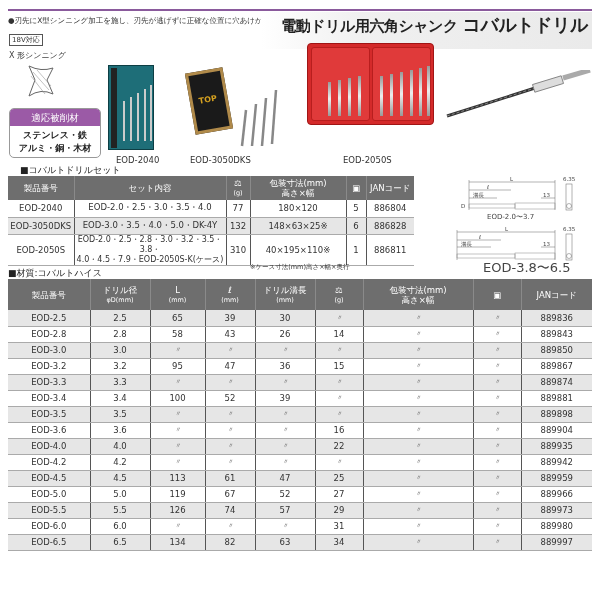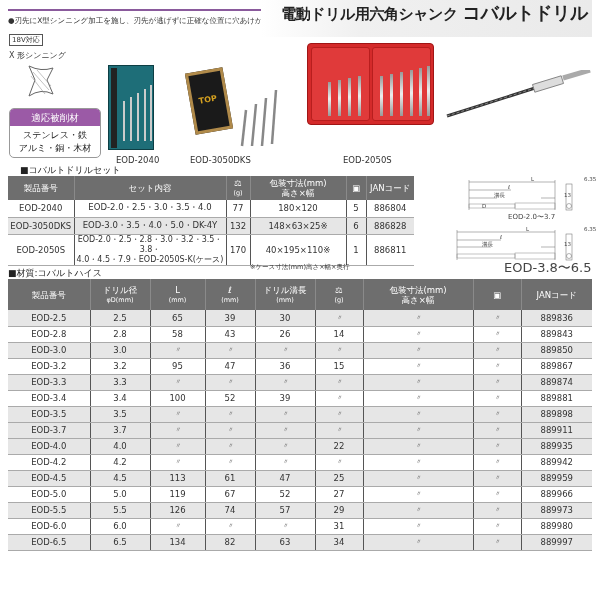--- a/index.html
+++ b/index.html
@@ -1,26 +1,26 @@
 <!DOCTYPE html>
 <html><head>
 <meta charset="utf-8">
 <style>
   * { box-sizing: border-box; margin: 0; padding: 0; }
   body { width: 600px; height: 600px; background: #ffffff; font-family: "DejaVu Sans", sans-serif; color: #333; position: relative; overflow: hidden; }
   .topline { position: absolute; left: 8px; top: 9px; width: 584px; height: 2px; background: #8a5a9c; }
   .header-note { position: absolute; left: 8px; top: 16px; font-size: 7.5px; color: #333; }
-  .header-title { position: absolute; right: 8px; top: 0; font-size: 15px; font-weight: bold; color: #222; letter-spacing: -0.5px; background: linear-gradient(to right, #fff, #f0f0f0 30%, #eaeaea); padding: 1px 4px 12px 20px; }
+  .header-title { position: absolute; right: 8px; top: 12px; font-size: 15px; font-weight: bold; color: #222; letter-spacing: -0.5px; background: linear-gradient(to right, #fff, #f0f0f0 30%, #eaeaea); padding: 1px 4px 12px 20px; }
   .header-title .big { font-size: 18px; }
   .badge18 { position: absolute; left: 9px; top: 34px; font-size: 7px; border: 1px solid #555; padding: 0 2px; }
   .xlabel { position: absolute; left: 9px; top: 50px; font-size: 8px; color: #444; }
   .xicon { position: absolute; left: 25px; top: 62px; width: 32px; height: 38px; }
   .matbox { position: absolute; left: 9px; top: 108px; width: 92px; height: 50px; border: 1px solid #999; border-radius: 5px; overflow: hidden; }
   .matbox .mh { background: #9b5aa6; color: #fff; font-size: 9.5px; text-align: center; height: 17px; line-height: 17px; }
-  .matbox .mb { font-size: 9px; font-weight: normal; text-align: center; line-height: 13px; padding-top: 3px; color: #222; }
+  .matbox .mb { font-size: 9px; font-weight: bold; text-align: center; line-height: 13px; padding-top: 3px; color: #222; }
   .prod { position: absolute; }
   .p1 { left: 108px; top: 65px; width: 46px; height: 85px; background: #1e6e78; border: 1px solid #0d3e44; }
   .p1 .strip { position: absolute; left: 2px; top: 2px; width: 6px; height: 80px; background: #222; }
   .p1 .bit { position: absolute; bottom: 8px; width: 2px; background: #ccc; }
   .p2 { left: 190px; top: 70px; width: 38px; height: 62px; background: #1a1a1a; border: 3px solid #b08a4a; transform: rotate(-10deg); }
   .p2 .logo { position: absolute; left: 6px; top: 22px; font-size: 8px; font-weight: bold; color: #d4a020; }
   .p2bits { position: absolute; left: 236px; top: 88px; width: 44px; height: 60px; }
   .p3 { left: 307px; top: 43px; width: 127px; height: 82px; background: #d42a2a; border-radius: 4px; border: 1px solid #a01515; }
   .p3 .half { position: absolute; top: 3px; width: 59px; height: 74px; border: 1px solid #b81e1e; border-radius: 3px; background: #e03a3a; }
   .p3 .bit { position: absolute; bottom: 8px; width: 3px; background: linear-gradient(#999, #eee, #999); }
@@ -31,21 +31,21 @@
   th { background: #6e6e6e; color: #fff; font-weight: normal; text-align: center; border-left: 1px solid #8a8a8a; line-height: 10px; }
   th:first-child { border-left: none; }
   td { text-align: center; border-left: 1px solid #555; border-bottom: 1px solid #aaa; height: 16px; padding: 0 2px; }
   td:first-child { border-left: none; }
   tr.alt td { background: #e6e6e6; }
   th .unit { font-size: 6.5px; display: block; }
   .setTable td { height: 17px; }
   .setTable td.wrap { font-size: 8px; line-height: 10px; }
   .note { position: absolute; left: 250px; top: 263px; font-size: 6.5px; color: #333; }
   .diagram { position: absolute; left: 455px; top: 170px; width: 145px; height: 95px; }
-  .dim { position: absolute; font-size: 5.5px; color: #444; margin-left: 21px; }
+  .dim { position: absolute; font-size: 5.5px; color: #444; }
   .ditto { font-style: italic; font-size: 7px; color: #666; }
 </style>
 </head>
 <body>
 
 <div class="topline"></div>
 <div class="header-note">●刃先にX型シンニング加工を施し、刃先が逃げずに正確な位置に穴あけができます</div>
 <div class="header-title">
   <span>電動ドリル用六角シャンク</span>
   <span class="big">コバルトドリル</span>
@@ -135,21 +135,21 @@
     <td>EOD-3050DKS</td>
     <td>EOD-3.0・3.5・4.0・5.0・DK-4Y</td>
     <td>132</td>
     <td>148×63×25※</td>
     <td>6</td>
     <td>886828</td>
   </tr>
   <tr style="height:26px">
     <td>EOD-2050S</td>
     <td class="wrap"><span>EOD-2.0・2.5・2.8・3.0・3.2・3.5・3.8・</span><br><span>4.0・4.5・7.9・EOD-2050S-K(ケース)</span></td>
-    <td>170</td>
+    <td>310</td>
     <td>40×195×110※</td>
     <td>1</td>
     <td>886811</td>
   </tr>
 </tbody>
   </table>
 <div class="note">※ケース寸法(mm)高さ×幅×奥行</div>
 
 <div class="diagram">
   <svg width="145" height="95" viewBox="0 0 145 95">
@@ -277,30 +277,30 @@
         <td>EOD-3.5</td>
         <td>3.5</td>
         <td class="ditto">〃</td>
         <td class="ditto">〃</td>
         <td class="ditto">〃</td>
         <td class="ditto">〃</td>
         <td class="ditto">〃</td>
         <td class="ditto">〃</td>
         <td>889898</td>
       </tr>
-      <tr class="alt">
-        <td>EOD-3.7</td>
-        <td>3.7</td>
-        <td class="ditto">〃</td>
-        <td class="ditto">〃</td>
-        <td class="ditto">〃</td>
-        <td class="ditto">〃</td>
-        <td class="ditto">〃</td>
-        <td class="ditto">〃</td>
-        <td>889911</td>
+      <tr>
+        <td>EOD-3.6</td>
+        <td>3.6</td>
+        <td class="ditto">〃</td>
+        <td class="ditto">〃</td>
+        <td class="ditto">〃</td>
+        <td>16</td>
+        <td class="ditto">〃</td>
+        <td class="ditto">〃</td>
+        <td>889904</td>
       </tr>
       <tr class="alt">
         <td>EOD-4.0</td>
         <td>4.0</td>
         <td class="ditto">〃</td>
         <td class="ditto">〃</td>
         <td class="ditto">〃</td>
         <td>22</td>
         <td class="ditto">〃</td>
         <td class="ditto">〃</td>

